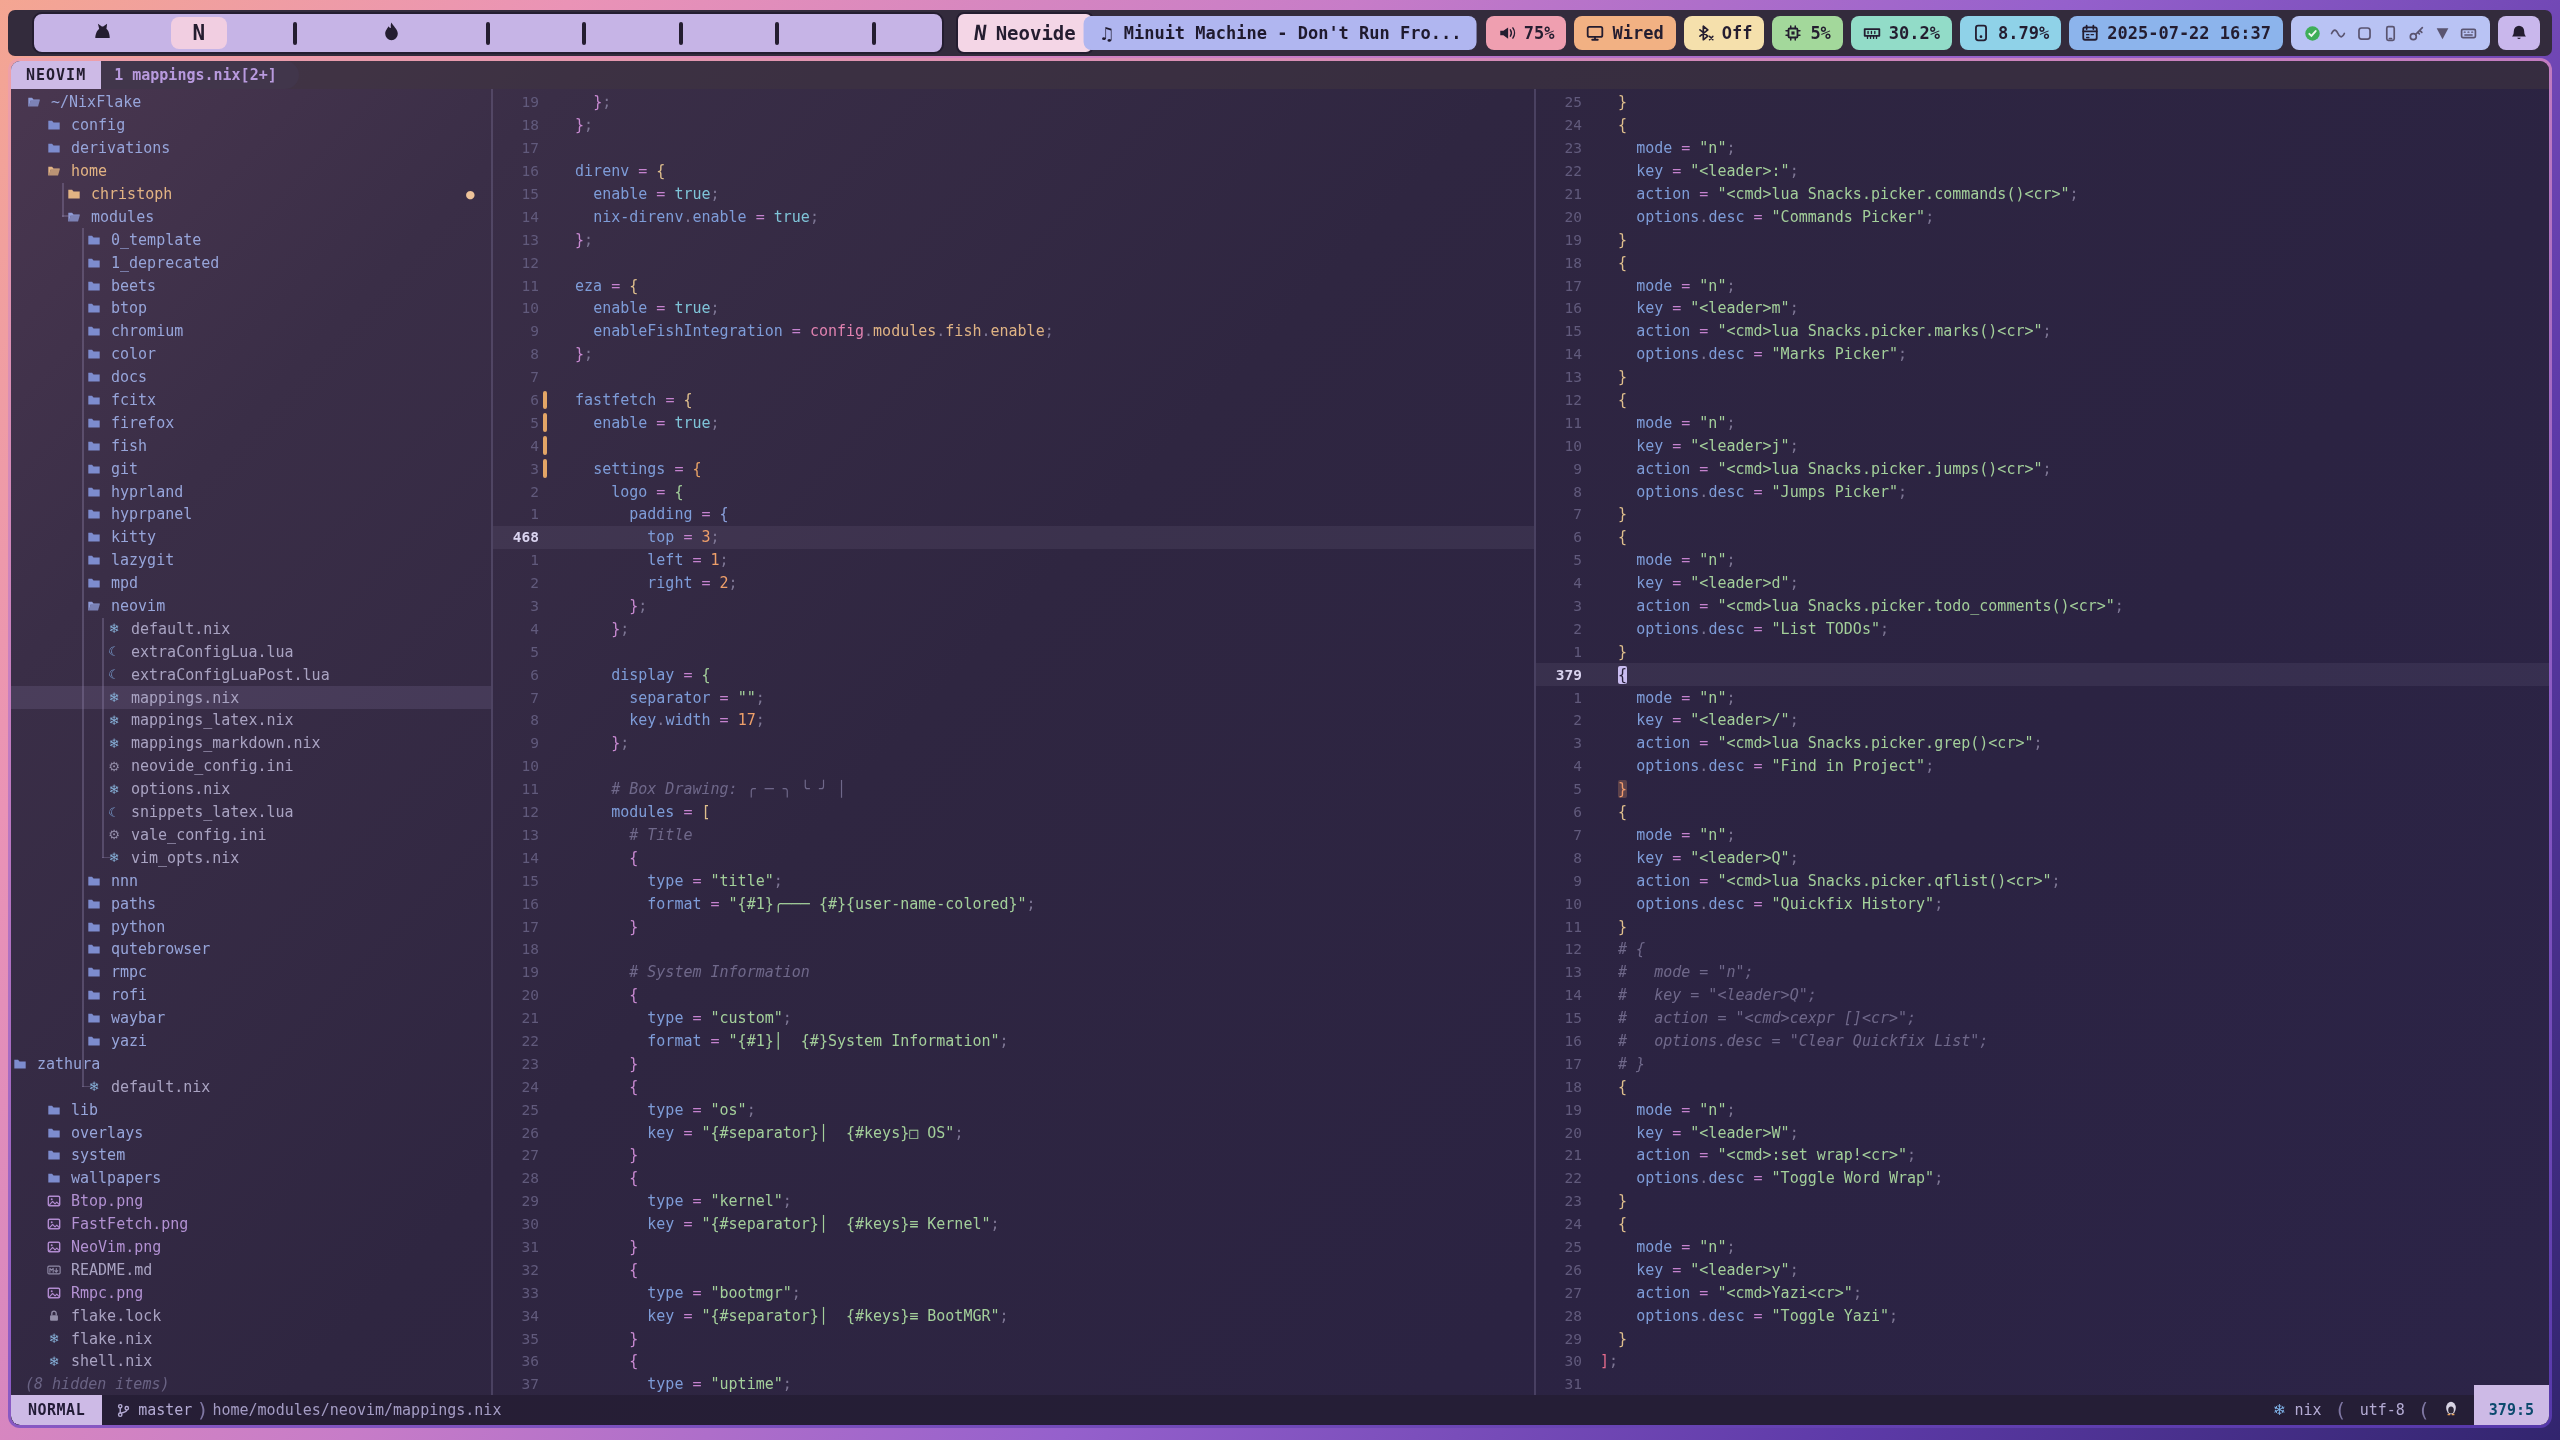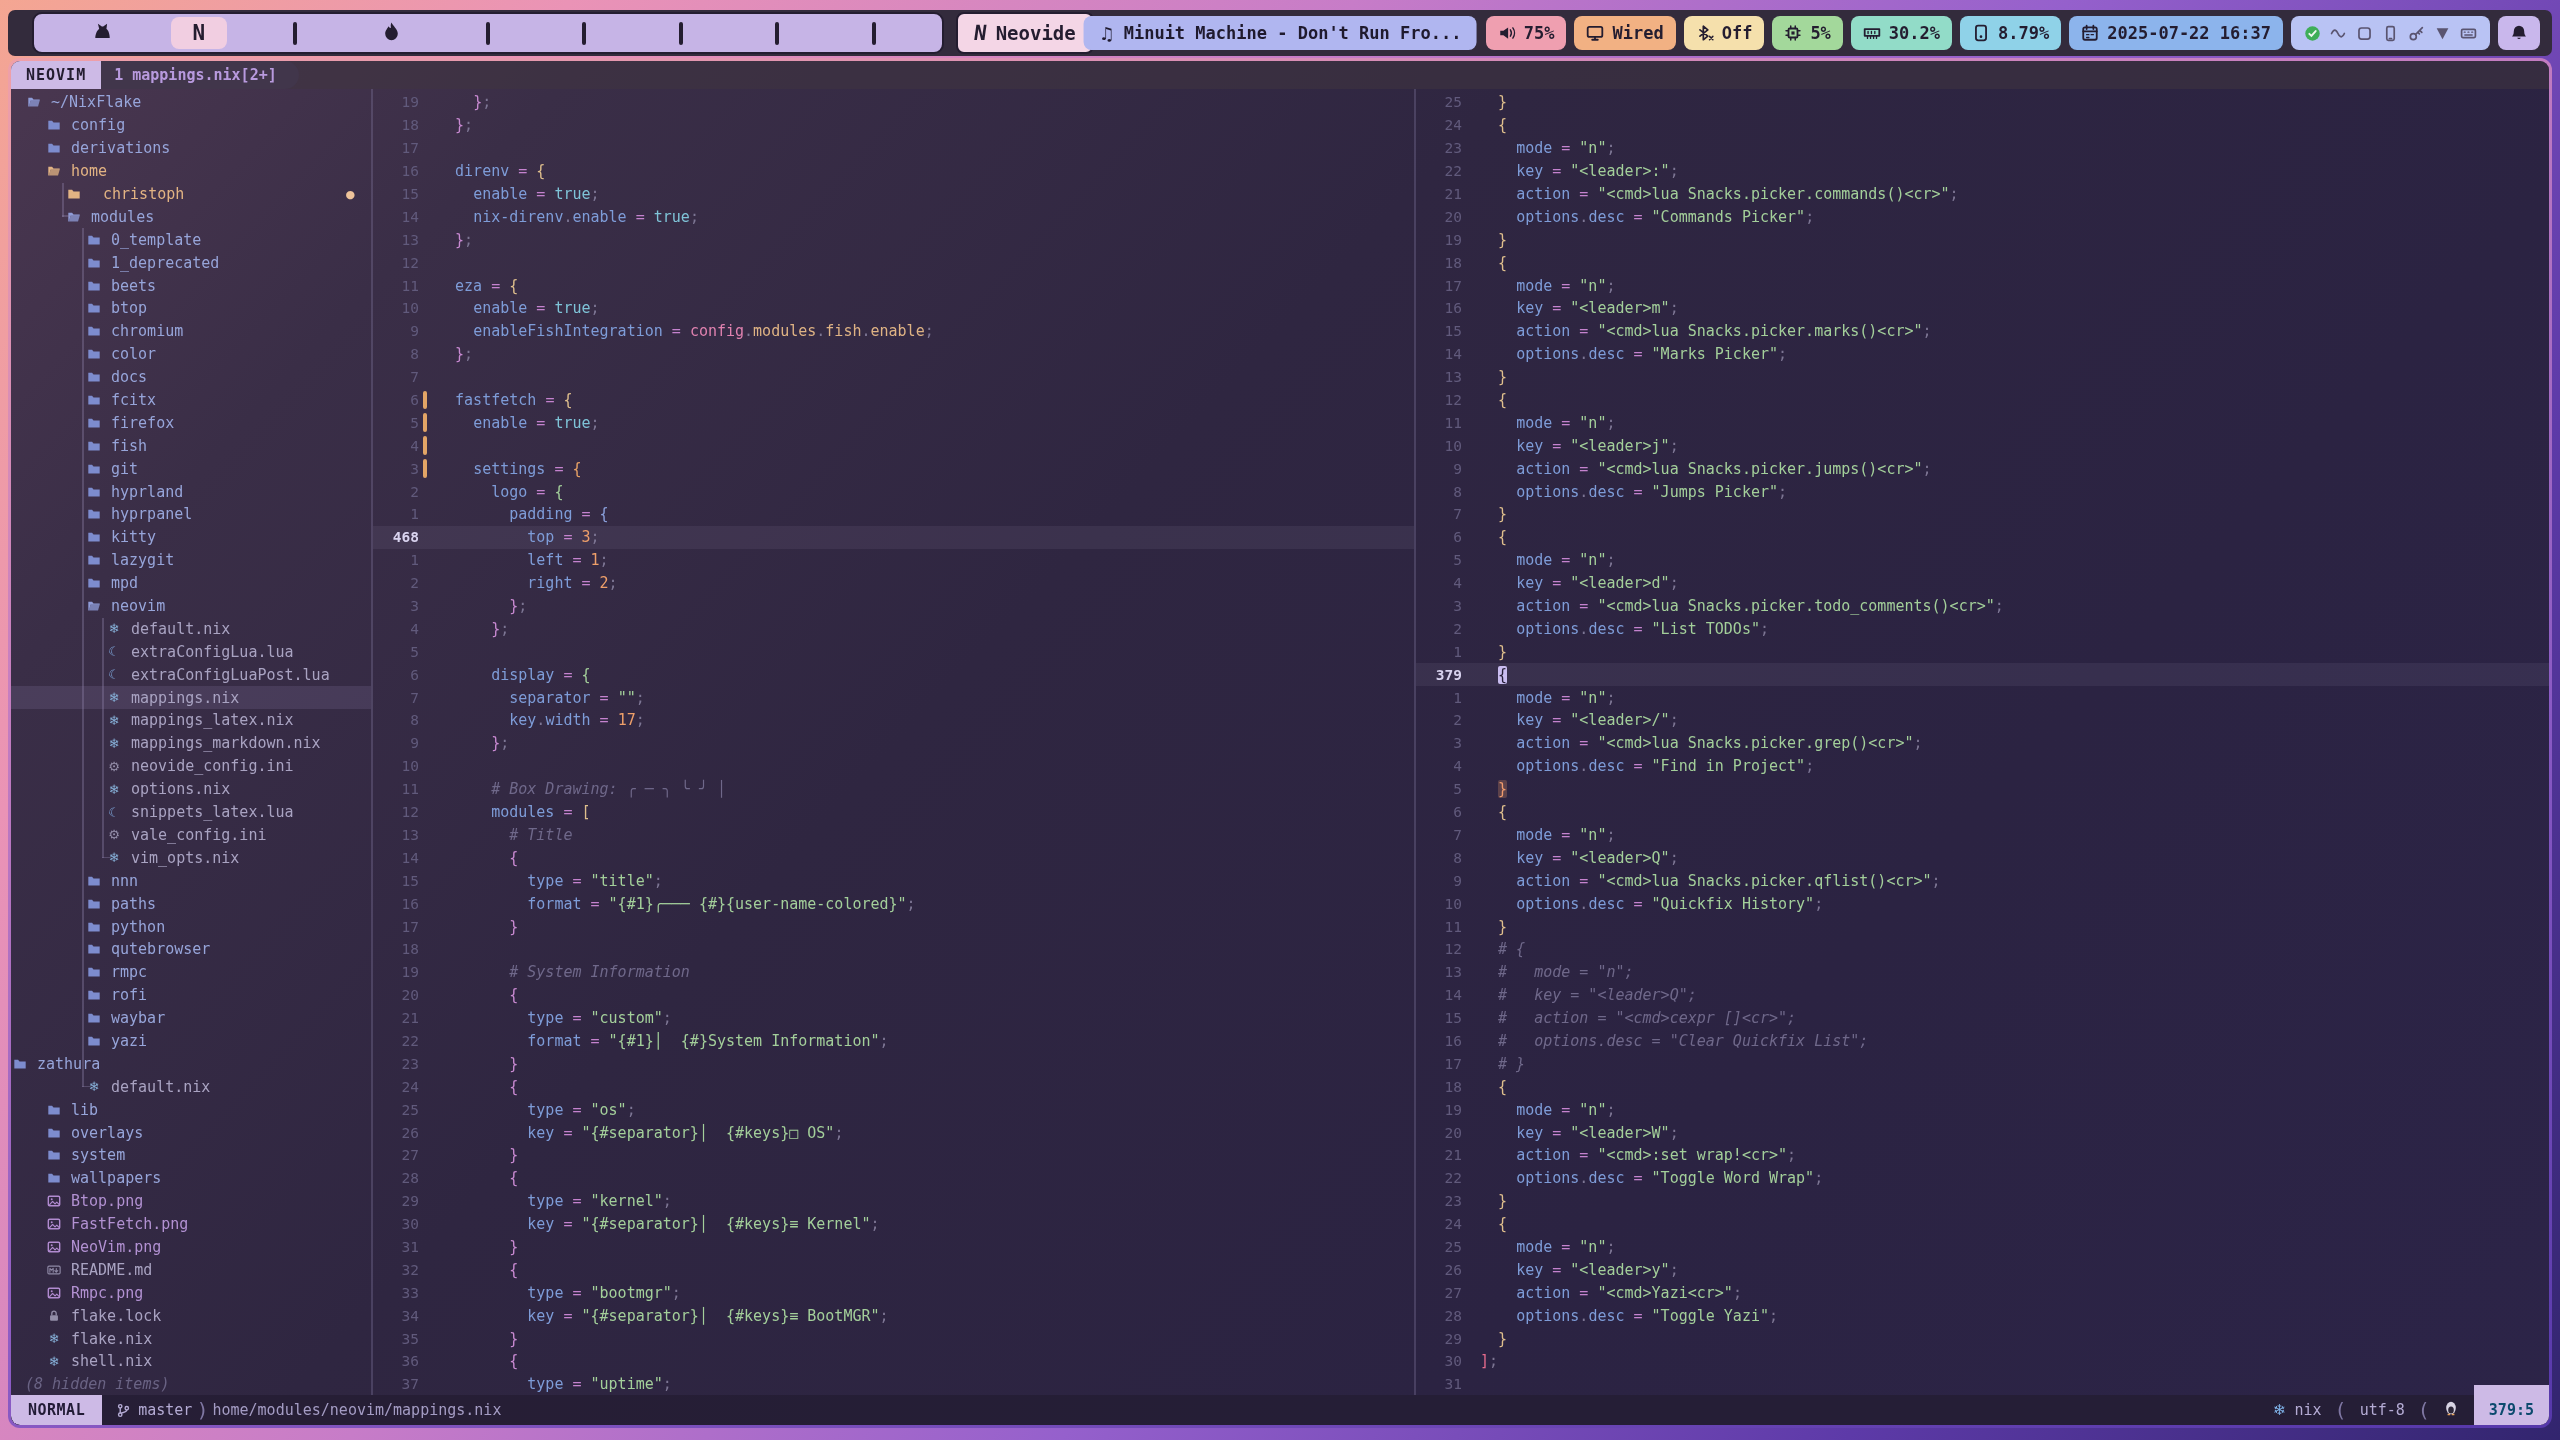--- a/index.html
+++ b/index.html
@@ -28,21 +28,21 @@
   .winframe{position:absolute;left:8px;right:8px;top:58px;bottom:12px;border-radius:12px;padding:3px;
     background:linear-gradient(165deg,#efa0a8 0%,#c77fc0 30%,#8a5ac4 65%,#5638aa 100%);}
   .window{width:100%;height:100%;border-radius:9px;overflow:hidden;display:flex;flex-direction:column;
     background:linear-gradient(133deg,#4a3750 0%,#3a2e47 15%,#2f2641 40%,#2b2342 70%,#2c2448 100%);}
   .tabline{height:28px;flex:none;background:rgba(64,52,64,.55);display:flex;align-items:stretch;}
   .tabmode{background:#cdbae6;color:#241d30;font-weight:bold;font-size:15px;display:flex;align-items:center;padding:0 15px;letter-spacing:1px;}
   .tab{background:#41364b;color:#b89ade;font-size:15px;font-weight:600;display:flex;align-items:center;padding:0 22px 0 13px;border-radius:0 14px 14px 0;}
   .main{flex:1;display:flex;min-height:0;}
   .vsep{width:2px;background:rgba(135,125,165,.32);flex:none;}
   
-  .tree{width:360px;flex:none;position:relative;padding-top:2px;font-size:15px;overflow:hidden;}
+  .tree{width:480px;flex:none;position:relative;padding-top:2px;font-size:15px;overflow:hidden;}
   .trow{height:22.9px;display:flex;align-items:center;position:relative;white-space:pre;}
   .trow.sel{background:rgba(200,185,235,.12);}
   .ticon{width:18px;margin-right:8px;display:flex;justify-content:center;align-items:center;font-family:"DejaVu Sans",sans-serif;font-size:13px;flex:none;}
   .ticon svg{width:14px;height:14px;}
   .tlabel.dir{color:#97a5da;}
   .tlabel.file{color:#a9a3c2;}
   .tlabel.img{color:#b291d2;}
   .tlabel.mod{color:#e2b383;}
   .tdot{position:absolute;right:16px;color:#eec39a;font-size:11px;font-family:"DejaVu Sans",sans-serif;}
   .hidden-note{color:#6a6384;font-style:italic;}
@@ -257,21 +257,21 @@
           <div class="trow" style="padding-left: 34px;"><span class="ticon" style="color:#7d8cce"><svg viewBox="0 0 16 16">
                 <path d="M1.5 3h4.3l1.6 2h7.1v8H1.5Z" fill="currentColor"></path>
               </svg></span><span class="tlabel dir">config</span></div>
           <div class="trow" style="padding-left: 34px;"><span class="ticon" style="color:#7d8cce"><svg viewBox="0 0 16 16">
                 <path d="M1.5 3h4.3l1.6 2h7.1v8H1.5Z" fill="currentColor"></path>
               </svg></span><span class="tlabel dir">derivations</span></div>
           <div class="trow" style="padding-left: 34px;"><span class="ticon" style="color:#e2b383"><svg viewBox="0 0 16 16">
                 <path d="M1.5 3h4.3l1.6 2h7.1v1.6H4l-1.6 6.4H1.5Z" fill="currentColor"></path>
                 <path d="M4 6.6h10.5L12.6 13H2.4Z" fill="currentColor" opacity=".75"></path>
               </svg></span><span class="tlabel mod">home</span></div>
-          <div class="trow" style="padding-left: 54px; gap: 12px;"><span class="ticon" style="color:#e2b383"><svg viewBox="0 0 16 16">
+          <div class="trow" style="padding-left: 54px;"><span class="ticon" style="color:#e2b383"><svg viewBox="0 0 16 16">
                 <path d="M1.5 3h4.3l1.6 2h7.1v8H1.5Z" fill="currentColor"></path>
               </svg></span><span class="tlabel mod">christoph</span><span class="tdot">●</span></div>
           <div class="trow" style="padding-left: 54px;"><span class="ticon" style="color:#8f9cd8"><svg viewBox="0 0 16 16">
                 <path d="M1.5 3h4.3l1.6 2h7.1v1.6H4l-1.6 6.4H1.5Z" fill="currentColor"></path>
                 <path d="M4 6.6h10.5L12.6 13H2.4Z" fill="currentColor" opacity=".75"></path>
               </svg></span><span class="tlabel dir">modules</span></div>
           <div class="trow" style="padding-left: 74px;"><span class="ticon" style="color:#7d8cce"><svg viewBox="0 0 16 16">
                 <path d="M1.5 3h4.3l1.6 2h7.1v8H1.5Z" fill="currentColor"></path>
               </svg></span><span class="tlabel dir">0_template</span></div>
           <div class="trow" style="padding-left: 74px;"><span class="ticon" style="color:#7d8cce"><svg viewBox="0 0 16 16">

